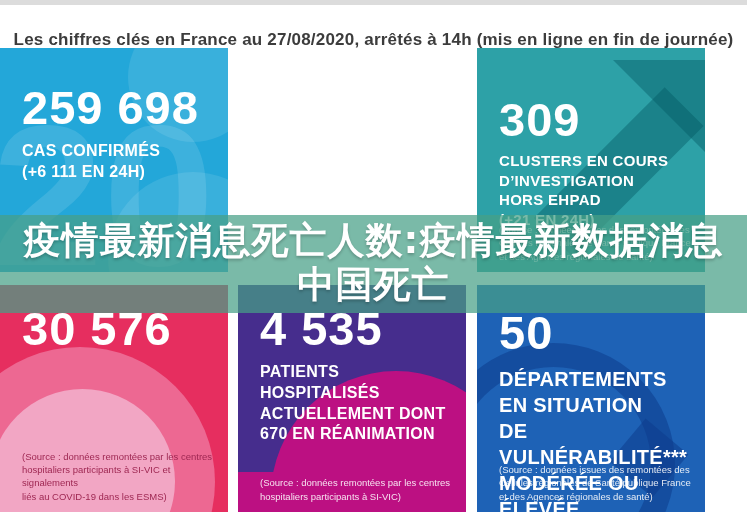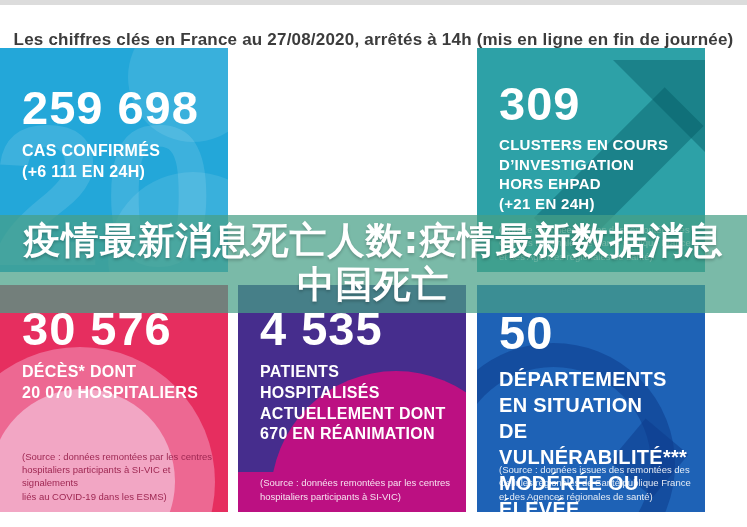--- a/index.html
+++ b/index.html
@@ -81,38 +81,36 @@
 
 
   <div class="tile c2 r0" style="background-color: rgb(45, 161, 167);">
     <svg class="deco t3-arrow" width="210" height="210" viewBox="0 0 210 210">
       <g fill="rgba(0,84,96,0.40)">
         <rect x="25" y="85" width="185" height="55" transform="rotate(-45 117 112)"></rect>
         <polygon points="112,0 210,0 210,98"></polygon>
       </g>
     </svg>
     <div class="tile-inner">
-      <div class="value" style="margin-top:32px">309</div>
+      <div class="value" style="margin-top:48px">309</div>
       <div class="labels small">CLUSTERS EN COURS
 D’INVESTIGATION
 HORS EHPAD
 (+21 EN 24H)</div>
     </div>
     <div class="source light">(Source : données issues des remontées des
 Cellules régionales de Santé publique France
 et des Agences régionales de santé)</div>
   </div>
 
   <div class="tile c0 r1" style="background-color: rgb(230, 46, 95);">
     <div class="deco circle t4-c1"></div>
     <div class="deco circle t4-c2"></div>
     <div class="tile-inner">
       <div class="value">30 576</div>
-      <div class="labels">DÉCÈS* DONT
-20 070 HOSPITALIERS</div>
     </div>
     <div class="source dark">(Source : données remontées par les centres
 hospitaliers participants à SI-VIC et signalements
 liés au COVID-19 dans les ESMS)</div>
   </div>
 
   <div class="tile c1 r1" style="background-color: rgb(70, 45, 141);">
     <div class="deco circle t5-blob"></div>
     <div class="deco t5-strip"></div>
     <div class="tile-inner">

